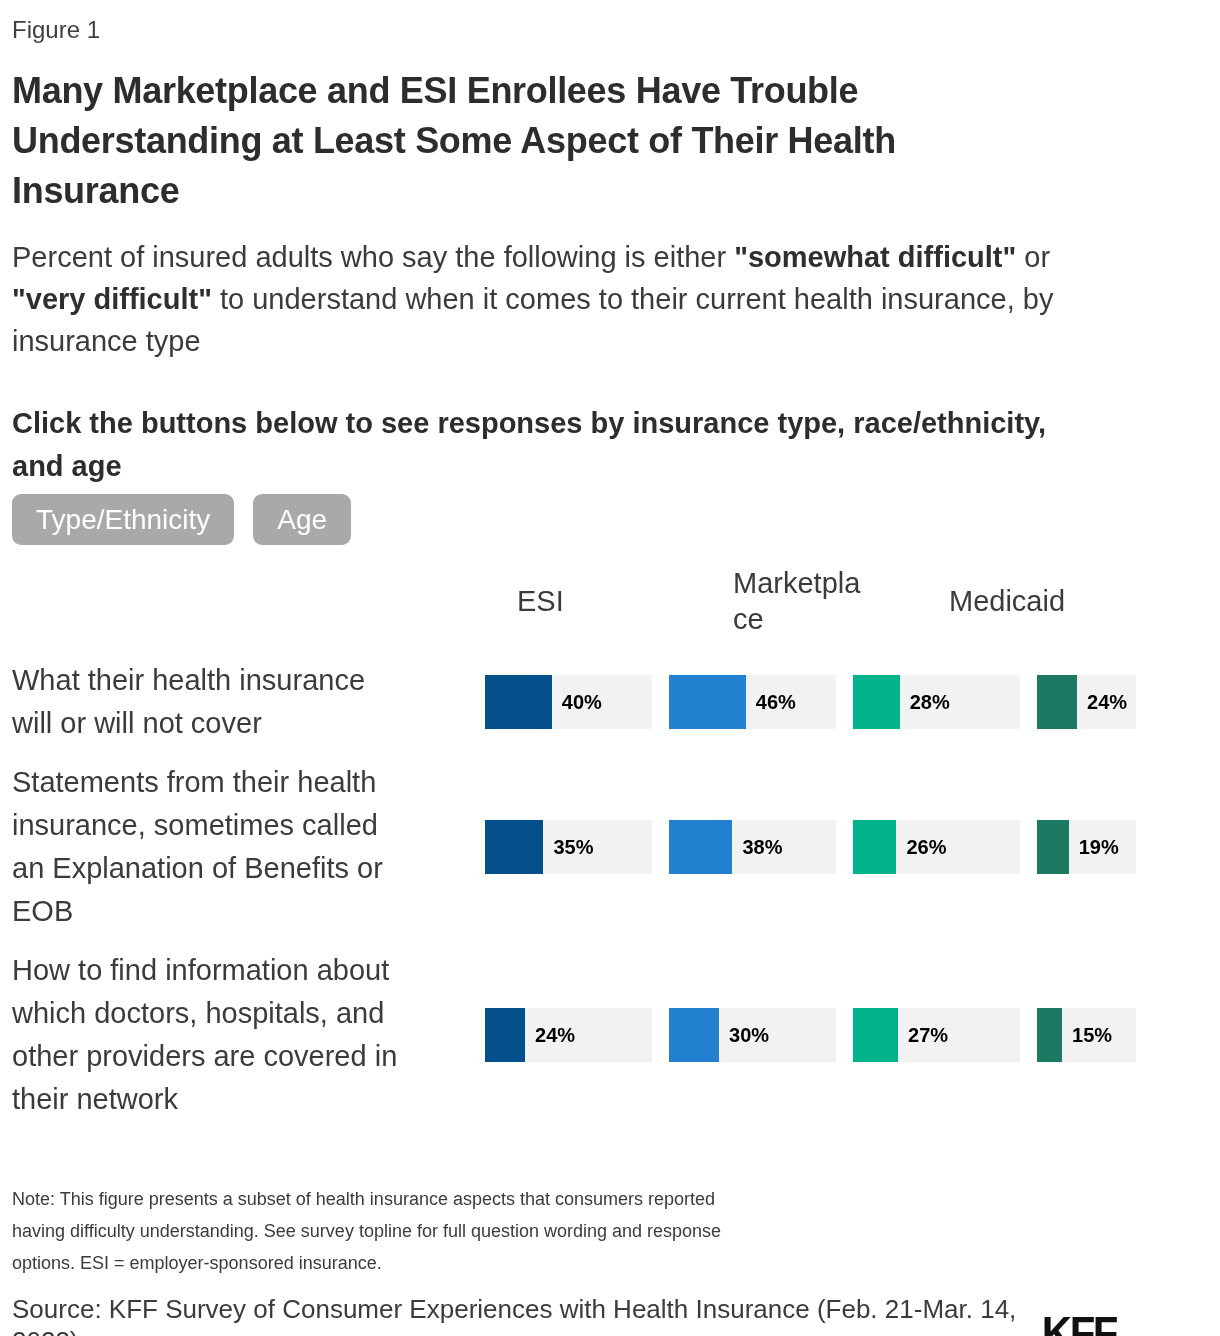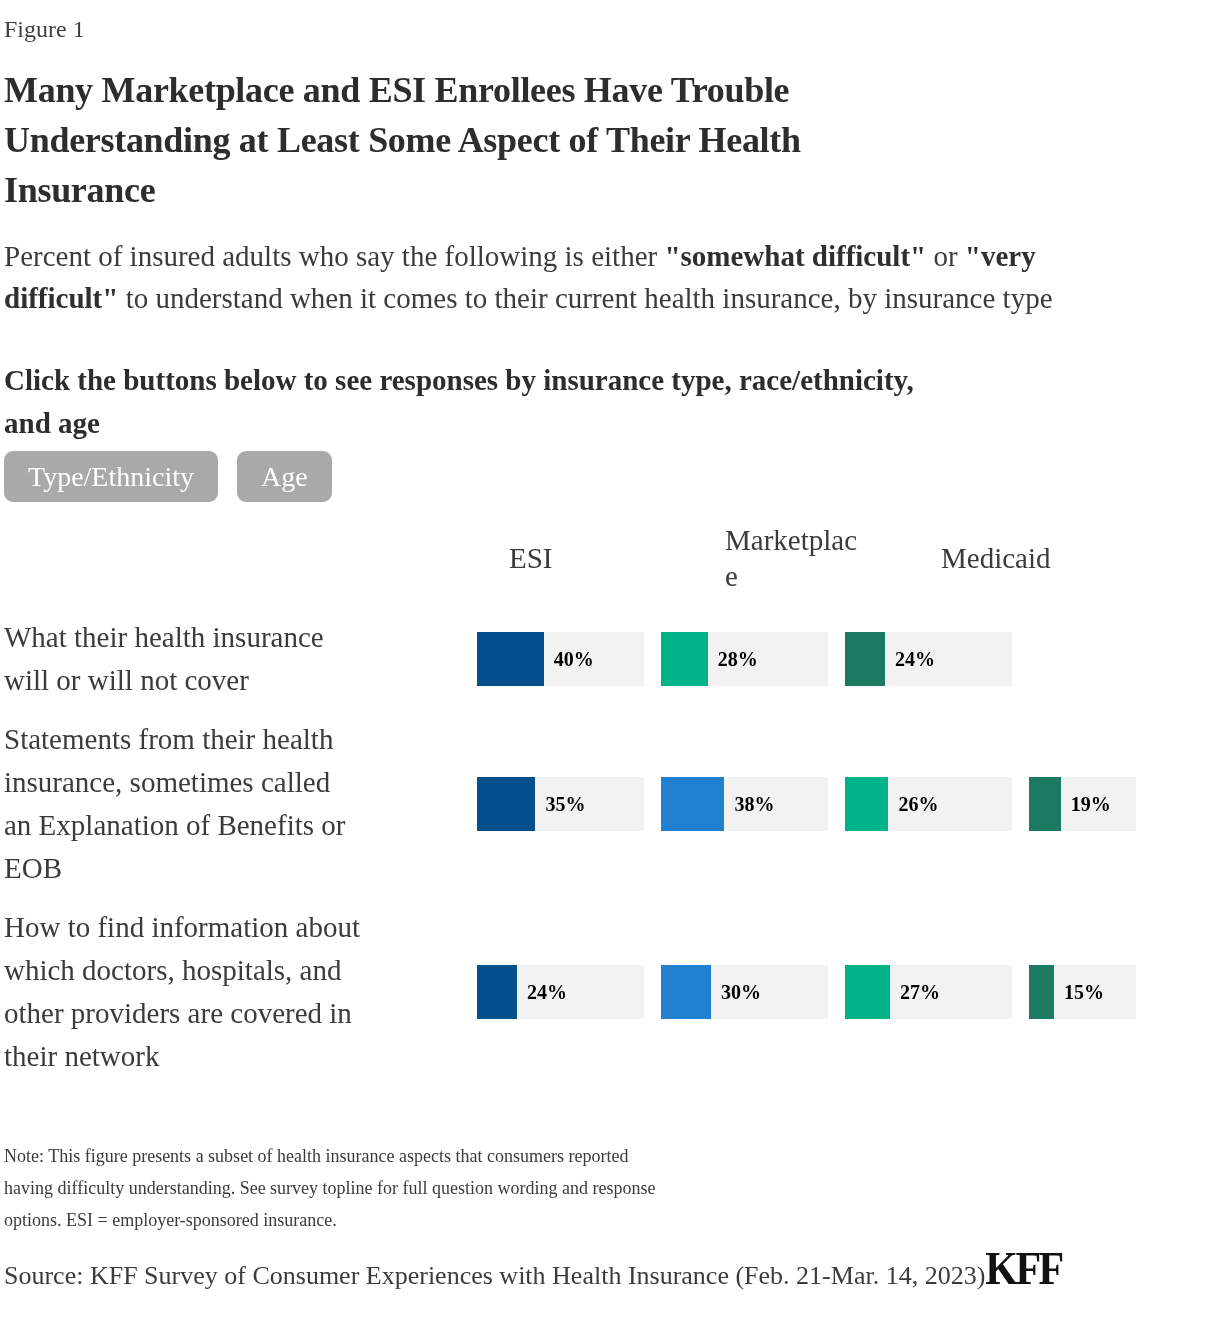--- a/index.html
+++ b/index.html
@@ -2,21 +2,21 @@
 <html><head>
 <meta charset="utf-8">
 <style>
   * { box-sizing: border-box; margin: 0; padding: 0; }
   html, body { background: #ffffff; }
   body {
     width: 1220px; height: 1336px; overflow: hidden;
     font-family: "Liberation Sans", sans-serif;
     color: #3b3b3b;
   }
-  .page { width: 1136px; height: 1336px; padding: 14px 14px 10px 4px; overflow: hidden; font-family: Liberation Serif, serif; }
+  .page { width: 1136px; height: 1336px; padding: 14px 14px 10px 12px; overflow: hidden; }
 
   .figure-label { font-size: 24px; color: #3f3f3f; margin: 2px 0 22px 0; }
 
   .title {
     font-size: 36px; font-weight: 700; line-height: 50px; letter-spacing: -0.3px;
     color: #2d2d2d; white-space: pre-line; margin: 0 0 20px 0;
   }
 
   .subtitle { font-size: 29px; line-height: 42px; max-width: 1180px; margin: 0 0 40px 0; }
   .subtitle b { color: #2f2f2f; }
@@ -93,20 +93,24 @@
     <div id="chart-rows">
         <div class="chart-row">
           <div class="row-label">What their health insurance
 will or will not cover</div>
           <div class="row-cells">
             <div class="bar-cell">
               <div class="bar-fill" style="width: 40%; background: rgb(4, 80, 140);"></div>
               <span class="bar-value">40%</span>
             </div>
             <div class="bar-cell">
+              <div class="bar-fill" style="width: 46%; background: rgb(33, 128, 208);"></div>
+              <span class="bar-value">46%</span>
+            </div>
+            <div class="bar-cell">
               <div class="bar-fill" style="width: 28%; background: rgb(0, 179, 136);"></div>
               <span class="bar-value">28%</span>
             </div>
             <div class="bar-cell">
               <div class="bar-fill" style="width: 24%; background: rgb(29, 122, 98);"></div>
               <span class="bar-value">24%</span>
             </div>
           </div>
         </div>
         <div class="chart-row">

